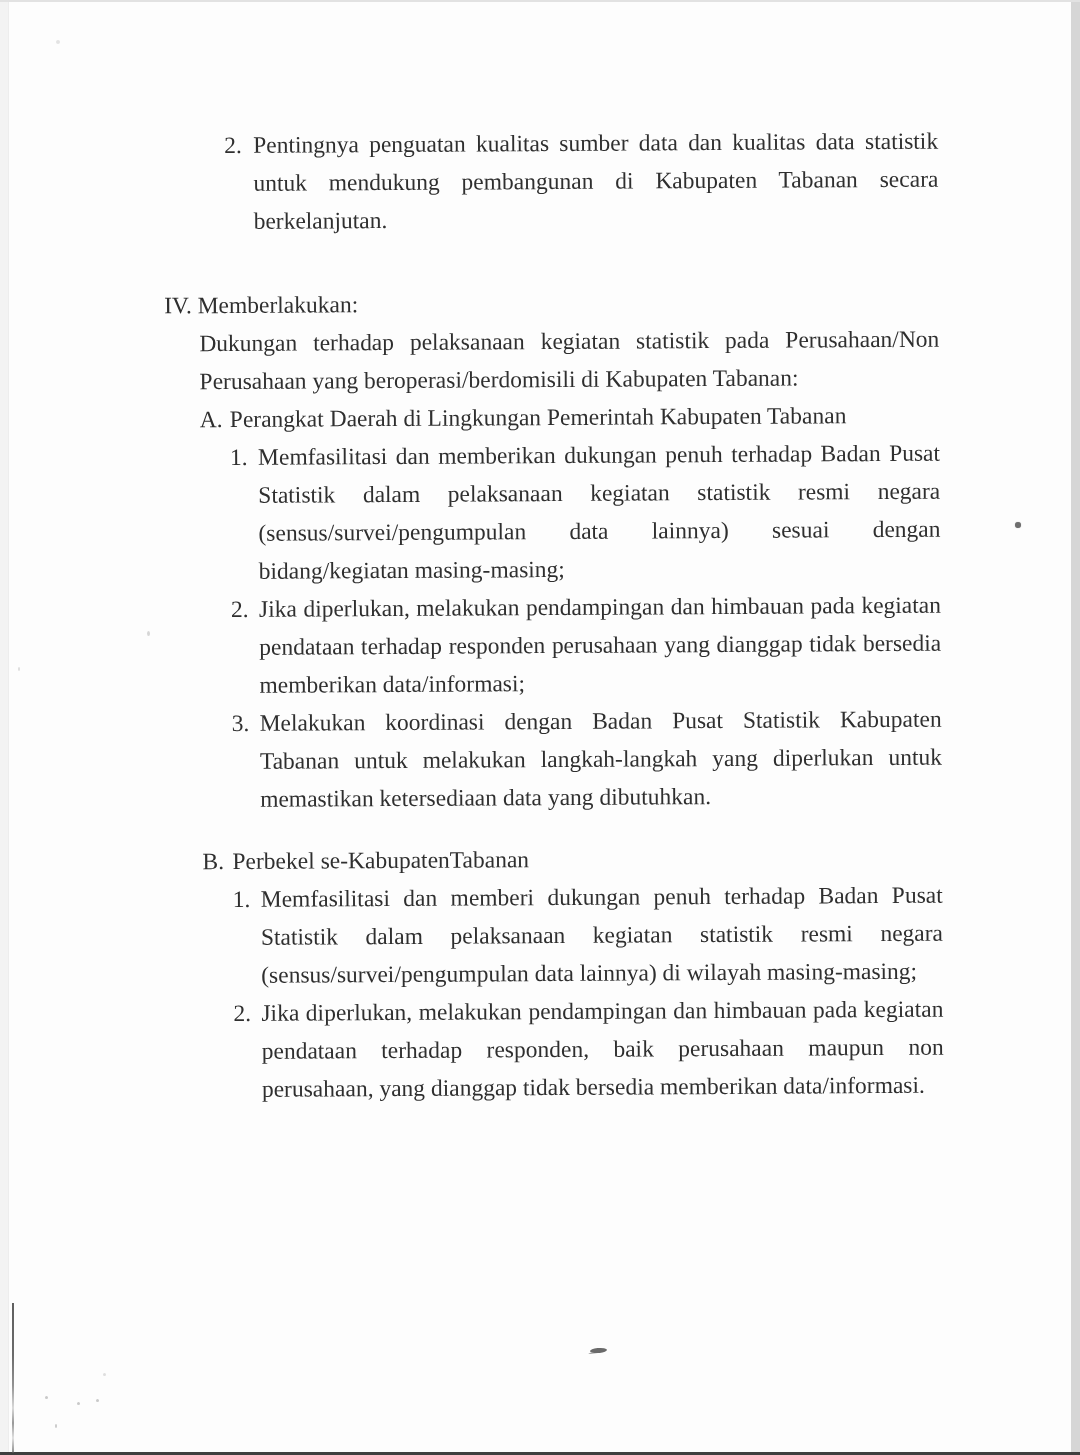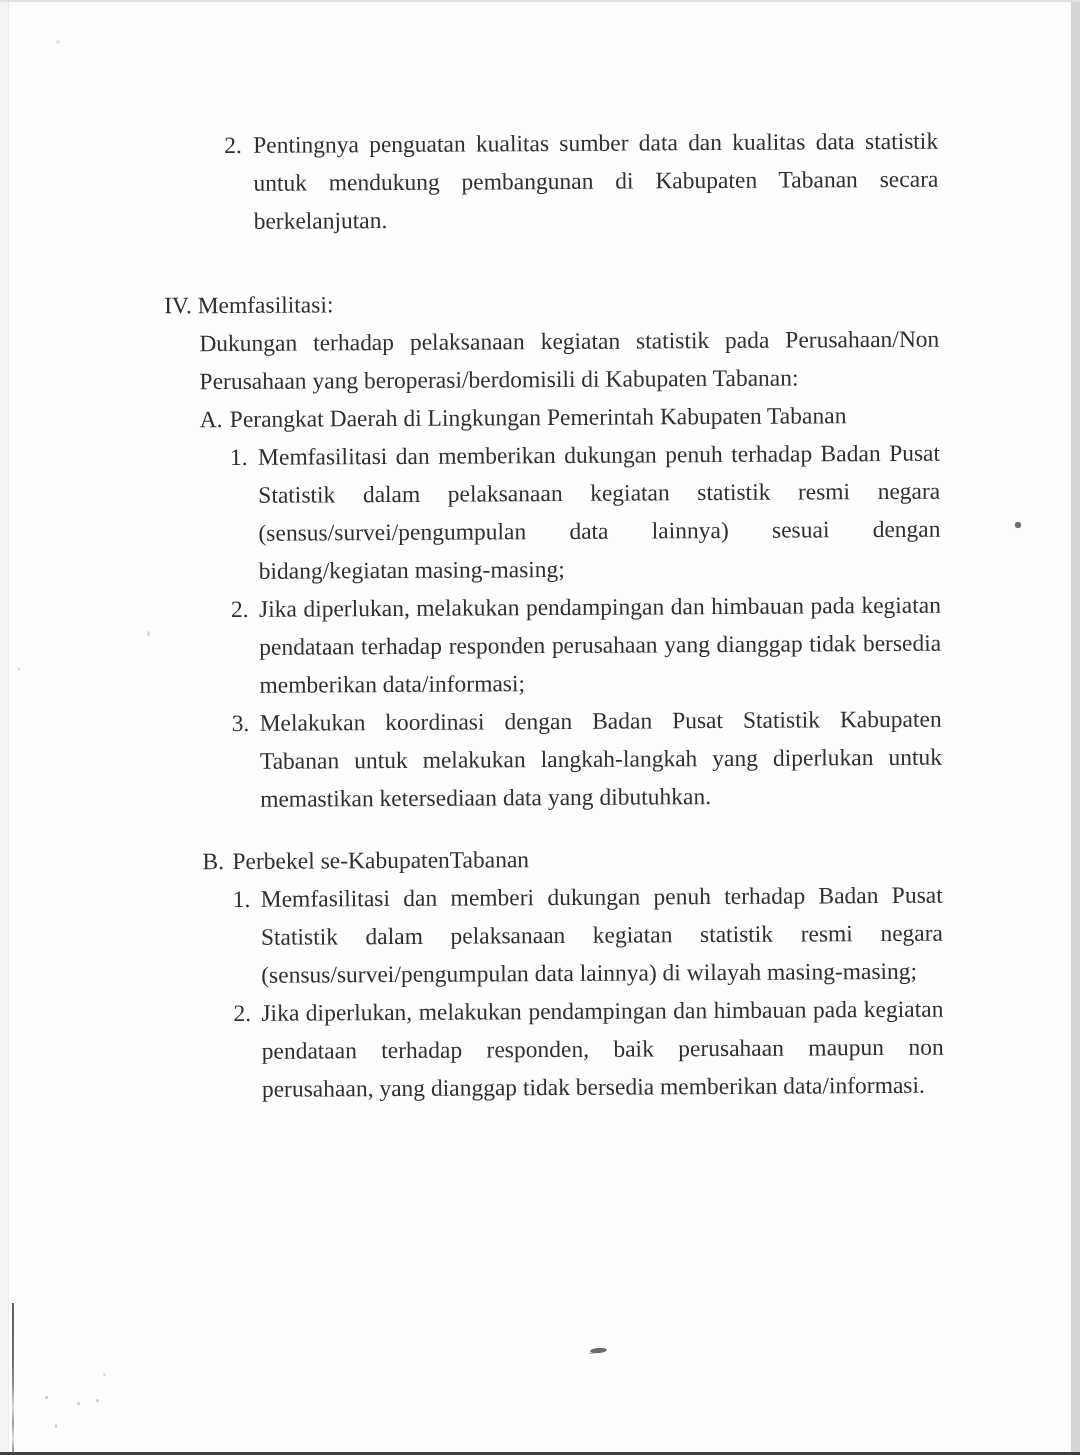--- a/index.html
+++ b/index.html
@@ -69,21 +69,21 @@
 
   <div class="content">
 
     <div class="hang preamble-item jtext">
       <span class="num">2.</span>
       <span>Pentingnya penguatan kualitas sumber data dan kualitas data statistik untuk mendukung pembangunan di Kabupaten Tabanan secara berkelanjutan.</span>
     </div>
 
     <div class="section-heading">
       <span>IV.</span>
-      <span>Memfasilitasi:</span>
+      <span>Memberlakukan:</span>
     </div>
 
     <div class="section-intro jtext">
       <span>Dukungan terhadap pelaksanaan kegiatan statistik pada Perusahaan/Non Perusahaan yang beroperasi/berdomisili di Kabupaten Tabanan:</span>
     </div>
 
     <div class="hang part-heading">
       <span class="num">A.</span>
       <span>Perangkat Daerah di Lingkungan Pemerintah Kabupaten Tabanan</span>
     </div>

